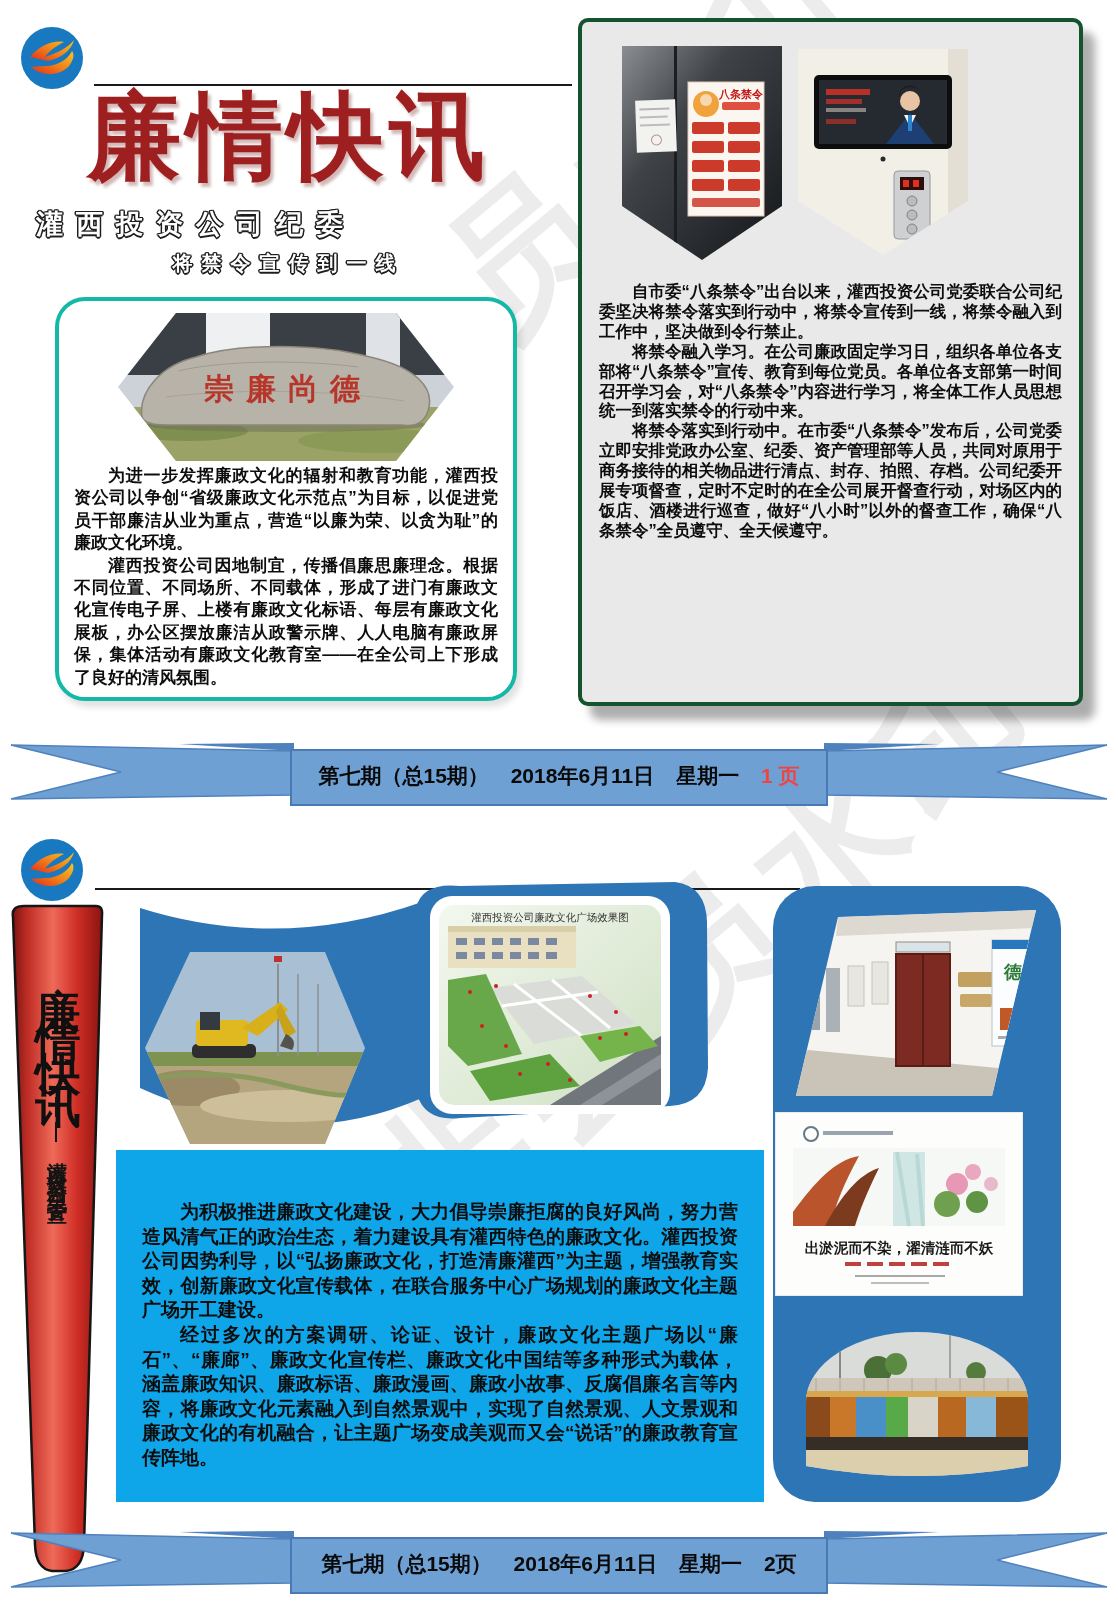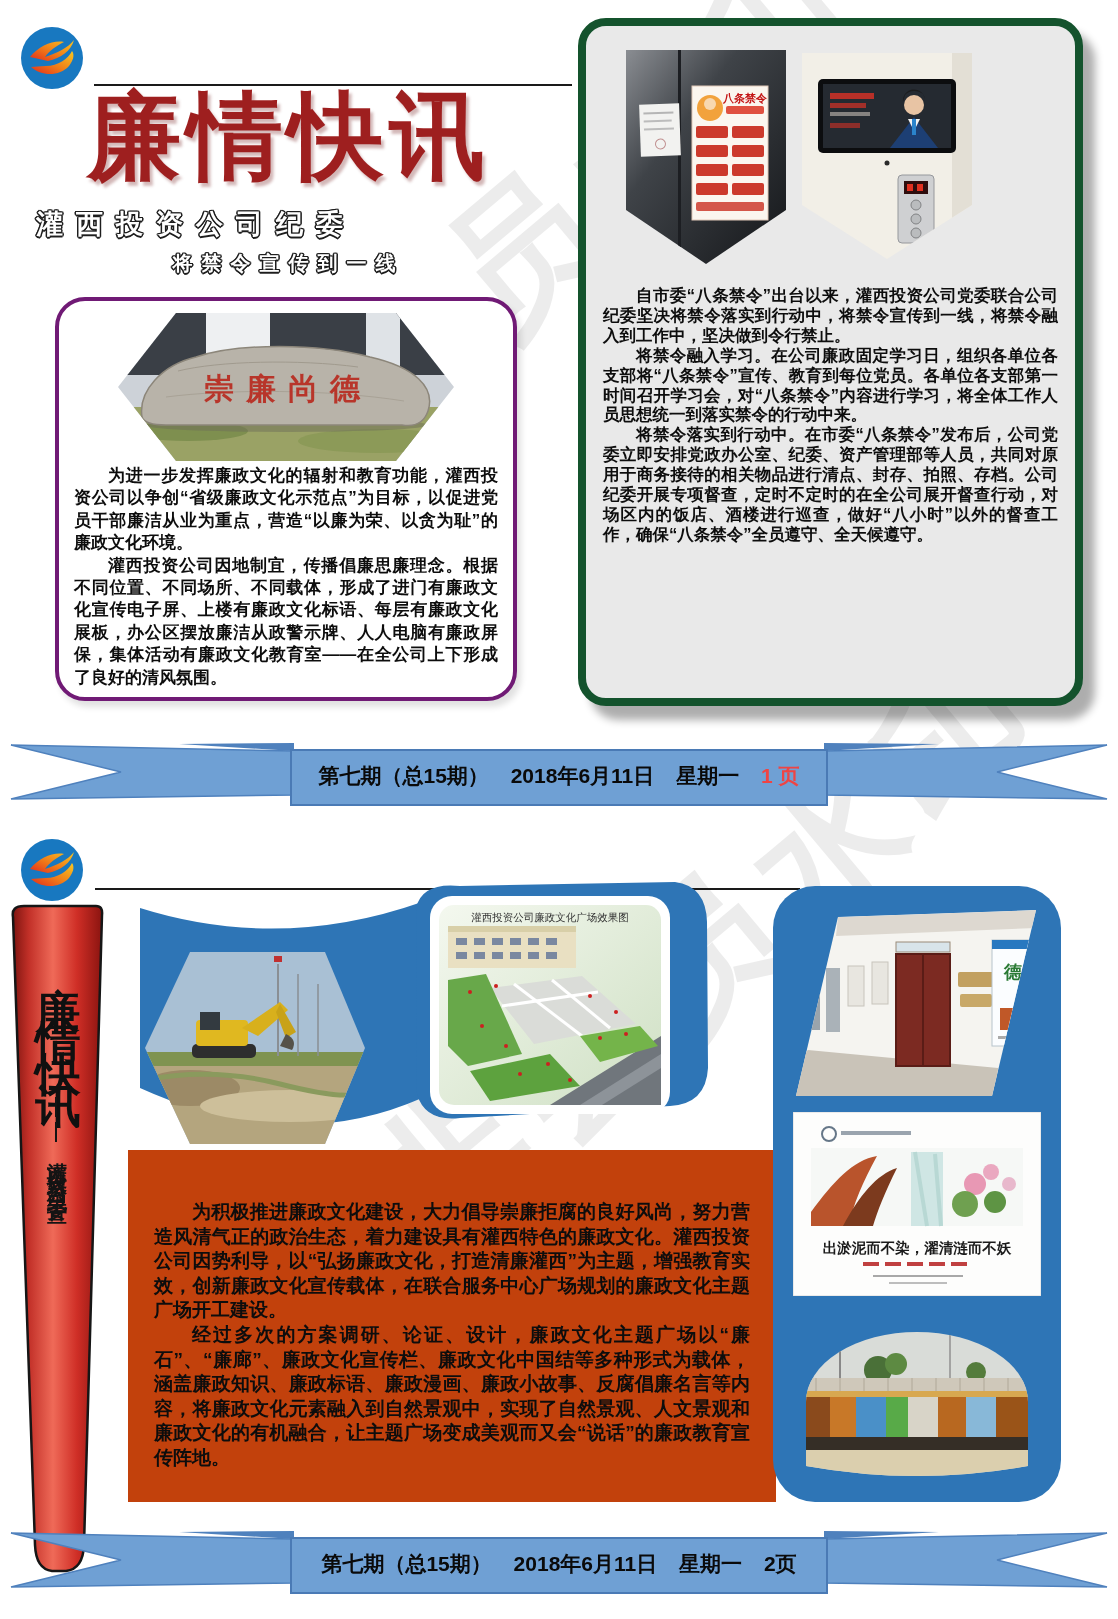--- a/index.html
+++ b/index.html
@@ -19,55 +19,55 @@
     font-family:"DejaVu Serif", serif; font-weight:bold; font-size:95px; line-height:1.1;
     color:#9e1f1f; letter-spacing:6px; text-shadow:3px 4px 3px rgba(110,20,20,0.30); }
   .hollow { color:#ffffff; text-shadow:-1.5px 0 #1d1d1d, 1.5px 0 #1d1d1d, 0 -1.5px #1d1d1d,
     0 1.5px #1d1d1d, -1px -1px #1d1d1d, 1px 1px #1d1d1d, 1px -1px #1d1d1d, -1px 1px #1d1d1d; }
   .mast-org { left:36px; top:206px; width:505px; text-align:left; z-index:3;
     font-weight:bold; font-size:27px; letter-spacing:13px; font-family:"DejaVu Serif", serif; }
   .mast-date { left:36px; top:250px; width:505px; text-align:center; z-index:3;
     font-weight:bold; font-size:20px; letter-spacing:9px; font-family:"DejaVu Serif", serif; }
 
   .box-left { left:55px; top:297px; width:462px; height:404px; background:#fff; z-index:2;
-    border:4px solid #701a75; border-radius:30px; box-shadow:4px 6px 6px rgba(0,0,0,0.12); }
+    border:4px solid #14b8a6; border-radius:30px; box-shadow:4px 6px 6px rgba(0,0,0,0.12); }
   .stone-photo { left:59px; top:12px; width:336px; height:148px; }
   .article-text { position:absolute; text-align:justify; font-weight:bold; color:#0d0d0d; }
   .article-text p { text-indent:2em; }
   .box-left .article-text { left:15px; right:15px; top:164px; font-size:17px; line-height:22.4px; }
 
   .box-right { left:578px; top:18px; width:505px; height:688px; background:#e9e9e9; z-index:2;
-    border:8px solid #14532d; border-radius:28px; box-shadow:12px 14px 8px rgba(0,0,0,0.32); }
+    border:4px solid #14532d; border-radius:10px; box-shadow:12px 14px 8px rgba(0,0,0,0.32); }
   .photo-elevator { left:40px; top:24px; width:160px; height:214px; }
   .photo-tv { left:216px; top:27px; width:170px; height:206px; }
   .box-right .article-text { left:17px; right:17px; top:260px; font-size:16.5px; line-height:19.9px; }
 
   .ribbon { left:9px; width:1100px; height:64px; z-index:4; }
   .ribbon svg { position:absolute; left:0; top:0; width:100%; height:100%; }
   .ribbon-label { position:absolute; left:282px; top:20px; width:536px; text-align:center;
     font-weight:bold; font-size:21px; color:#0a0a0a; white-space:nowrap; }
   .ribbon-label span { margin:0 8px; }
   .page-num-light { color:#ef4444; }
 
   .vbanner { left:8px; top:903px; width:100px; height:672px; z-index:3; }
   .vbanner svg { position:absolute; inset:0; width:100%; height:100%; }
   .vtext { position:absolute; inset:0; display:flex; flex-direction:column; align-items:center; }
   .vtitle { writing-mode:vertical-rl; font-family:"DejaVu Serif", serif; font-weight:bold;
     font-size:45px; letter-spacing:32px; color:#101010; margin-top:48px; }
   .vsub { writing-mode:vertical-rl; font-weight:bold; font-size:20px; letter-spacing:5px;
     color:#141414; margin-top:18px; }
 
   .photo-strip { left:130px; top:856px; width:582px; height:298px; z-index:2; }
-  .gray-box { left:128px; top:1150px; width:648px; height:352px; background:#c2410c; z-index:2; }
+  .gray-box { left:116px; top:1150px; width:648px; height:352px; background:#0ea5e9; z-index:2; }
   .gray-box .article-text { left:26px; right:26px; top:50px; font-size:19px; line-height:24.6px; }
 
   .blue-panel { left:773px; top:886px; width:288px; height:616px; background:#2e75b6;
     border-radius:42px; z-index:2; }
   .photo-corridor { left:23px; top:24px; width:242px; height:186px; }
-  .photo-lotus { left:20px; top:226px; width:248px; height:184px; }
+  .photo-lotus { left:2px; top:226px; width:248px; height:184px; }
   .photo-mural { left:27px; top:432px; width:234px; height:164px; }
 
   svg { display:block; }
 </style>
 </head>
 <body>
 
 <div id="page">
 
   <div class="watermark" style="left:120px; top:150px;">非会员水印</div>

